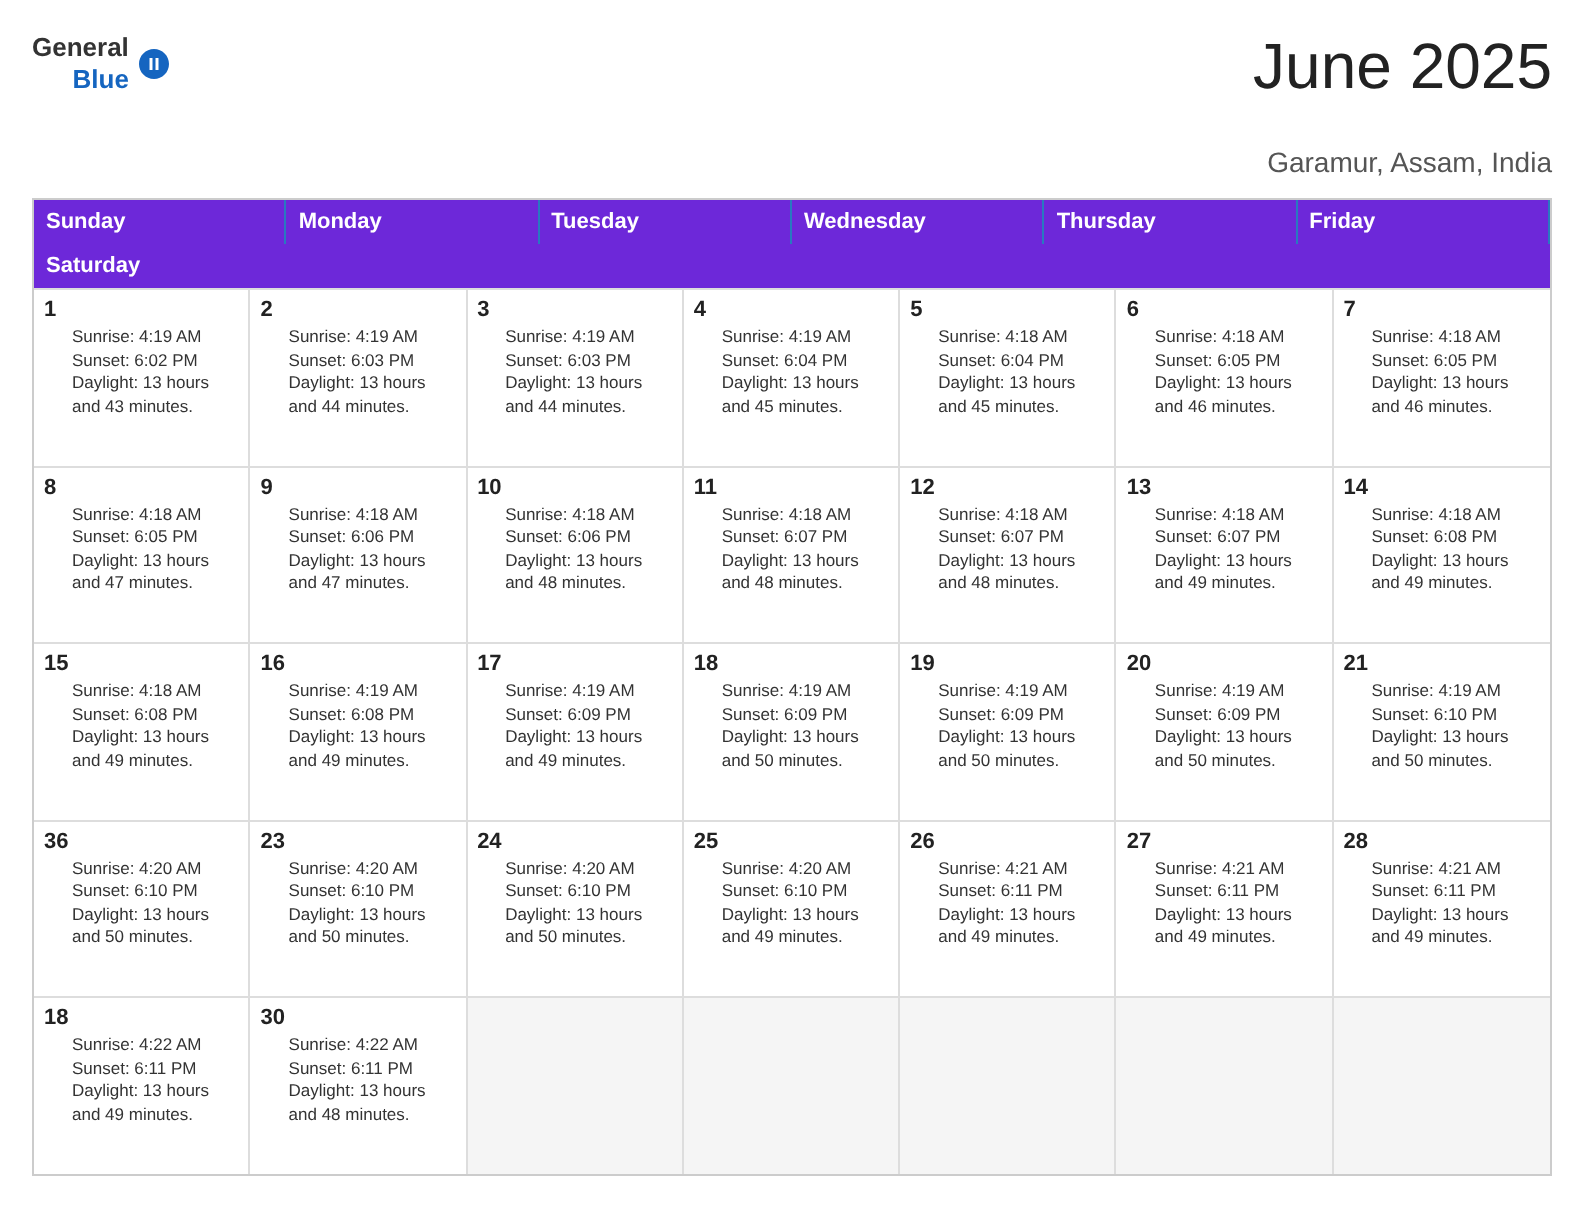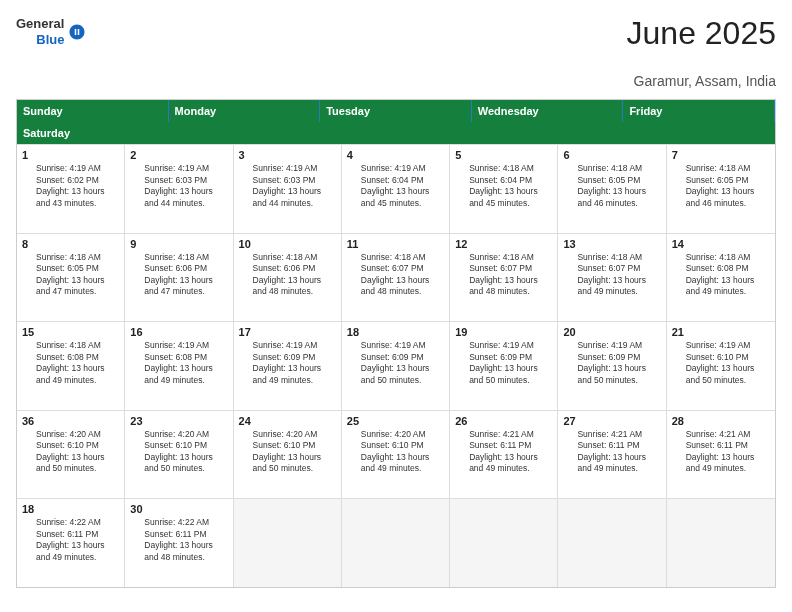--- a/index.html
+++ b/index.html
@@ -56,22 +56,22 @@
       margin-top: 22px;
     }
     .calendar {
       flex: 1;
       display: flex;
       flex-direction: column;
       border: 1px solid #ccc;
     }
     .cal-header {
       display: grid;
-      grid-template-columns: repeat(5, 1fr);
-      background: #15803d;
+      grid-template-columns: repeat(6, 1fr);
+      background: #6d28d9;
     }
     .cal-header-cell {
       color: #fff;
       font-size: 11px;
       font-weight: bold;
       padding: 5px 6px;
       text-align: left;
       border-right: 1px solid #2979c0;
     }
     .cal-header-cell:last-child { border-right: none; }
@@ -130,20 +130,21 @@
       <div class="title-location">Garamur, Assam, India</div>
     </div>
   </div>
 
   <div class="calendar">
     <div class="cal-header">
     <div class="cal-header-cell">Sunday</div>
         <div class="cal-header-cell">Monday</div>
         <div class="cal-header-cell">Tuesday</div>
         <div class="cal-header-cell">Wednesday</div>
+        <div class="cal-header-cell">Thursday</div>
         <div class="cal-header-cell">Friday</div>
         <div class="cal-header-cell">Saturday</div>
       </div>
     <div class="cal-body">
     <div class="cal-row">
           <div class="cal-cell">
             <span class="day-num">1</span>
             <div class="cell-text">Sunrise: 4:19 AM<br>Sunset: 6:02 PM<br>Daylight: 13 hours<br>and 43 minutes.</div>
           </div>
           <div class="cal-cell">

